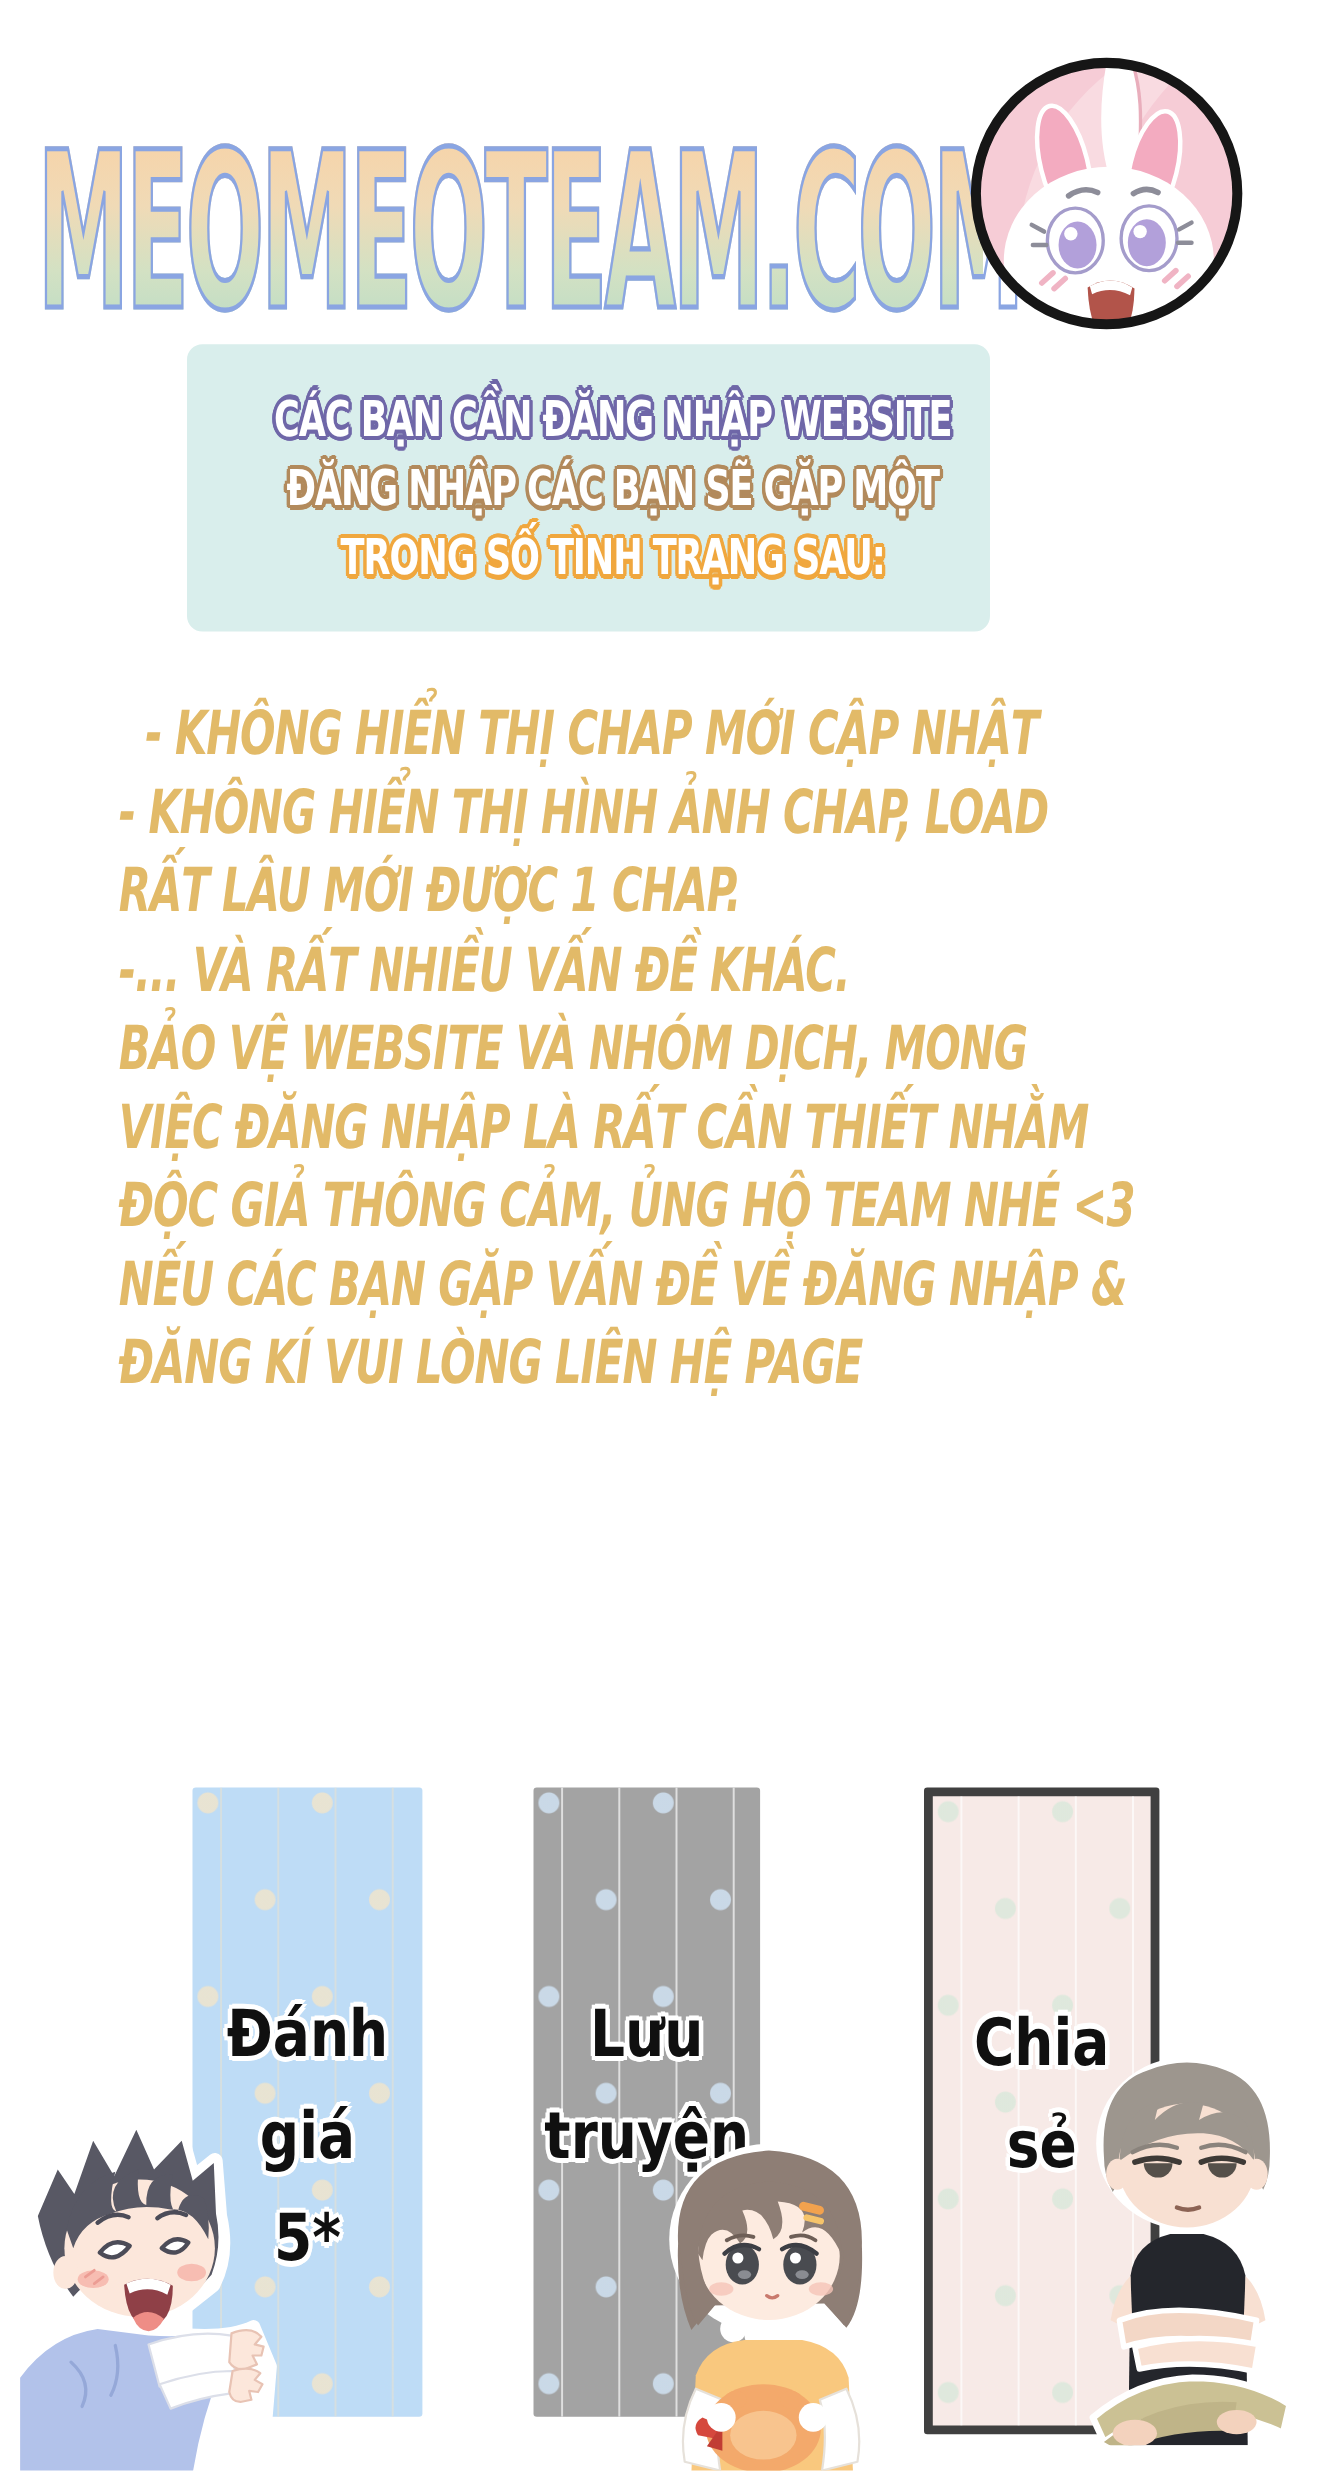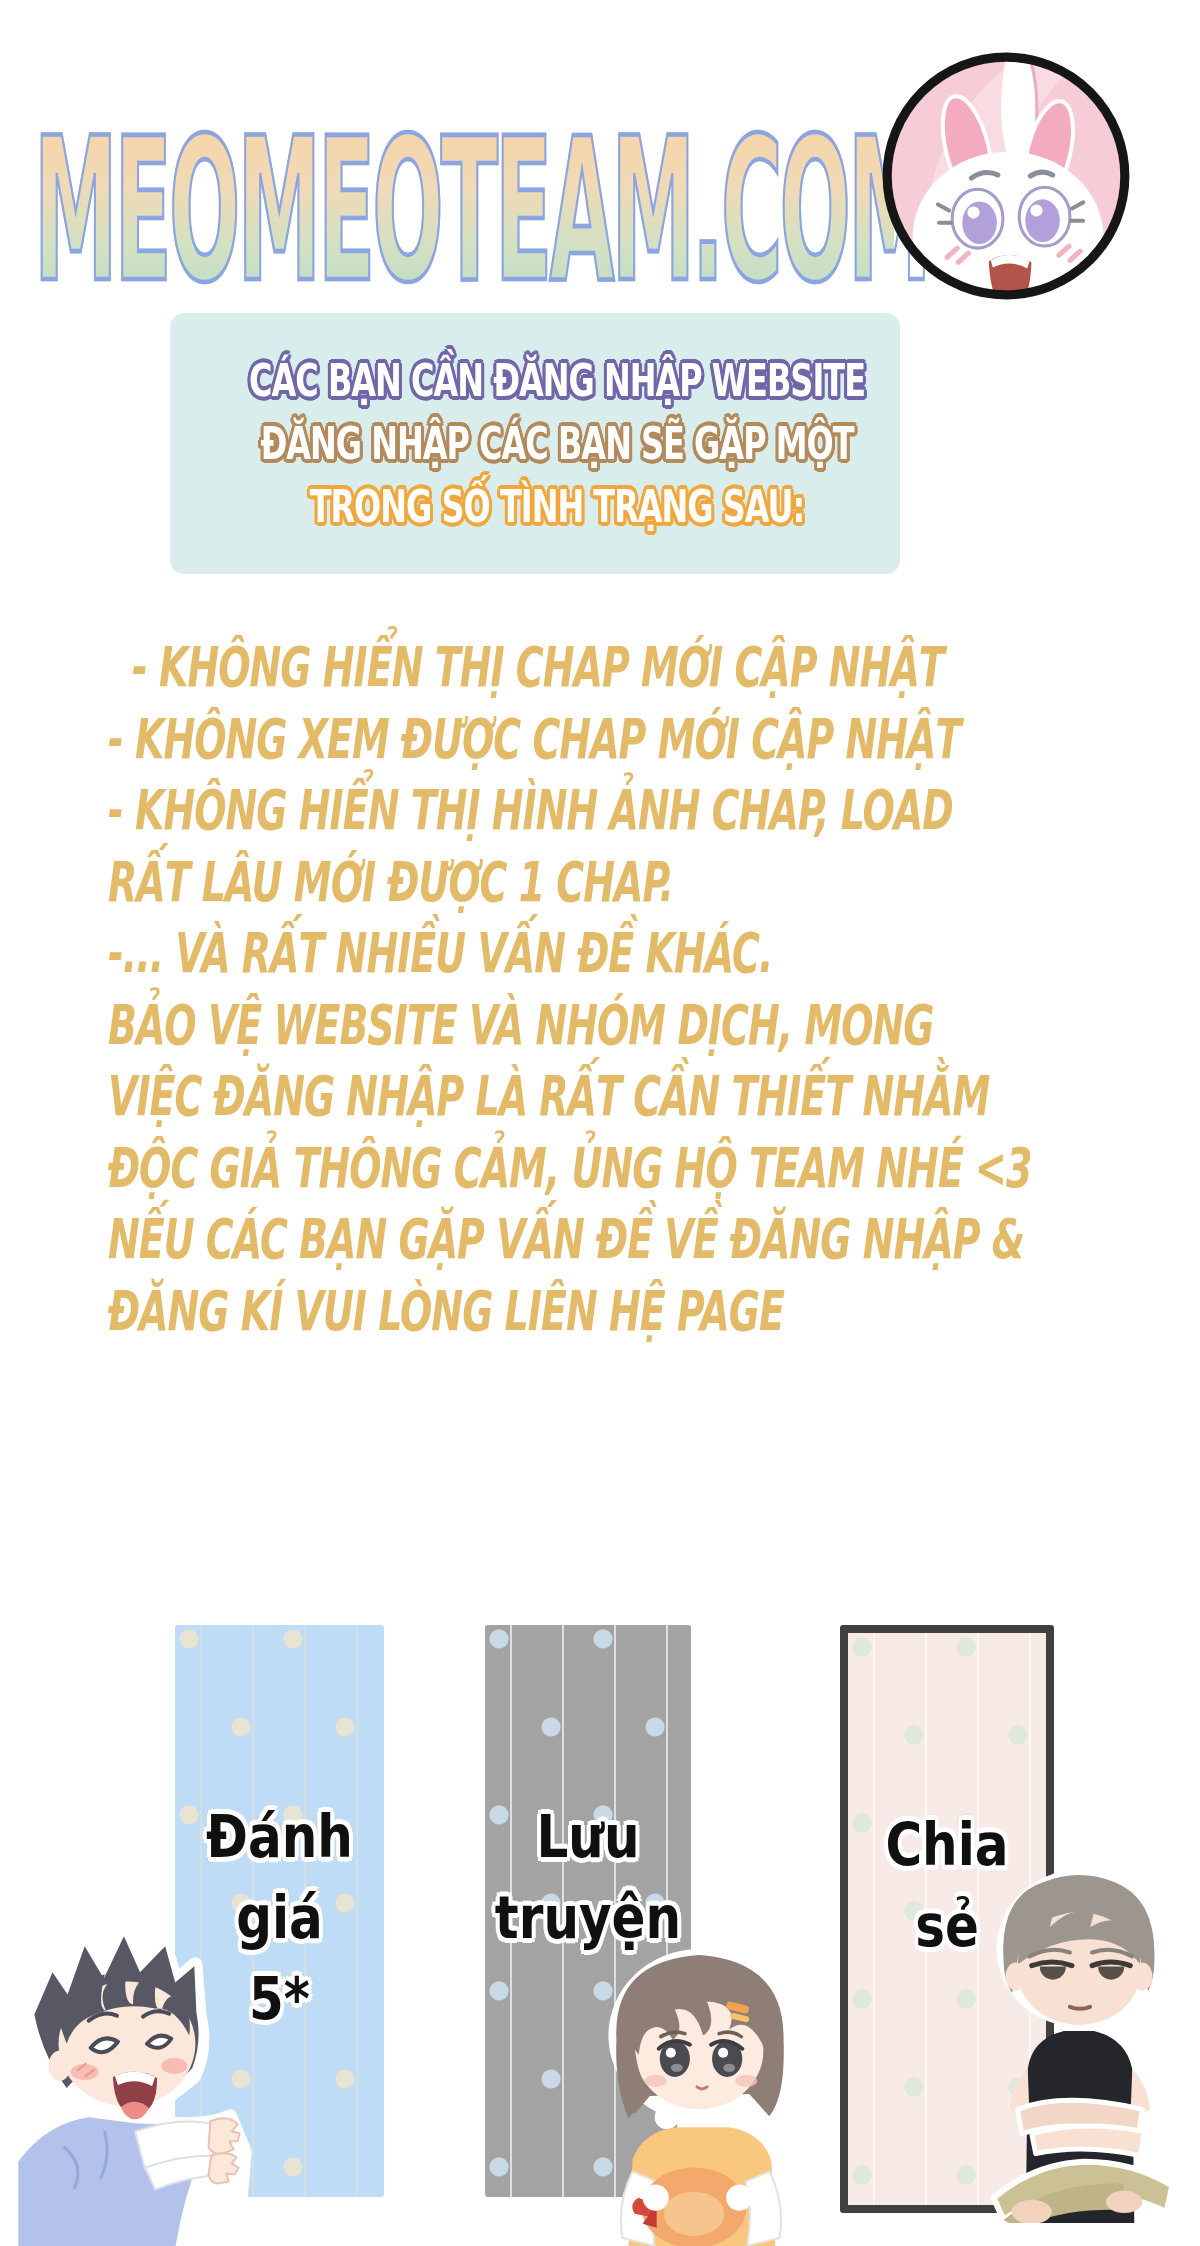--- a/index.html
+++ b/index.html
@@ -64,21 +64,21 @@
       radial-gradient(circle, var(--dot) 9px, transparent 10px),
       radial-gradient(circle, var(--dot) 9px, transparent 10px),
       linear-gradient(90deg, transparent 25px, var(--ln) 25px, var(--ln) 27px, transparent 27px);
     background-size:104px 176px, 104px 176px, 52px 100%;
     background-position:14px 14px, 66px 102px, 0 0;
   }
   .card-blue{left:175px;width:209px;background-color:#bedcf6;--dot:rgba(234,227,208,.95);--ln:rgba(233,226,207,.55);}
   .card-cream{left:485px;width:206px;background-color:#a3a3a3;--dot:rgba(204,220,235,.95);--ln:rgba(255,255,255,.65);}
   .card-pink{left:840px;width:198px;background-color:#f7eae7;border:8px solid #404040;--dot:rgba(221,232,220,.95);--ln:rgba(255,255,255,.65);}
   .card-label{position:absolute;left:0;top:172px;width:100%;text-align:center;color:#101010;}
-  .cline{height:81px;line-height:81px;white-space:nowrap;}
+  .cline{height:81px;line-height:81px;white-space:nowrap;margin-top:12px;}
   .cline span{
     display:inline-block;transform:scaleY(1.18);
     font-size:50px;font-weight:bold;letter-spacing:0;--o:#ffffff;
     text-shadow:
       4px 0 0 var(--o), -4px 0 0 var(--o), 0 4px 0 var(--o), 0 -4px 0 var(--o),
       3px 3px 0 var(--o), -3px 3px 0 var(--o), 3px -3px 0 var(--o), -3px -3px 0 var(--o);
   }
 
   .char{pointer-events:none;}
 </style>
@@ -122,21 +122,20 @@
 </div>
 
 <div class="abs notice-box">
   <div class="nline n1"><span>CÁC BẠN CẦN ĐĂNG NHẬP WEBSITE</span></div>
   <div class="nline n3"><span>ĐĂNG NHẬP CÁC BẠN SẼ GẶP MỘT</span></div>
   <div class="nline n4"><span>TRONG SỐ TÌNH TRẠNG SAU:</span></div>
 </div>
 
 <div class="abs body-text">
   <div class="bline indent"><span>- KHÔNG HIỂN THỊ CHAP MỚI CẬP NHẬT</span></div>
-  <div class="bline"><span>- KHÔNG XEM ĐƯỢC CHAP MỚI CẬP NHẬT</span></div>
   <div class="bline"><span>- KHÔNG HIỂN THỊ HÌNH ẢNH CHAP, LOAD</span></div>
   <div class="bline"><span>RẤT LÂU MỚI ĐƯỢC 1 CHAP.</span></div>
   <div class="bline"><span>-... VÀ RẤT NHIỀU VẤN ĐỀ KHÁC.</span></div>
   <div class="bline"><span>BẢO VỆ WEBSITE VÀ NHÓM DỊCH, MONG</span></div>
   <div class="bline"><span>VIỆC ĐĂNG NHẬP LÀ RẤT CẦN THIẾT NHẰM</span></div>
   <div class="bline"><span>ĐỘC GIẢ THÔNG CẢM, ỦNG HỘ TEAM NHÉ &lt;3</span></div>
   <div class="bline"><span>NẾU CÁC BẠN GẶP VẤN ĐỀ VỀ ĐĂNG NHẬP &amp;</span></div>
   <div class="bline"><span>ĐĂNG KÍ VUI LÒNG LIÊN HỆ PAGE</span></div>
 </div>
 

